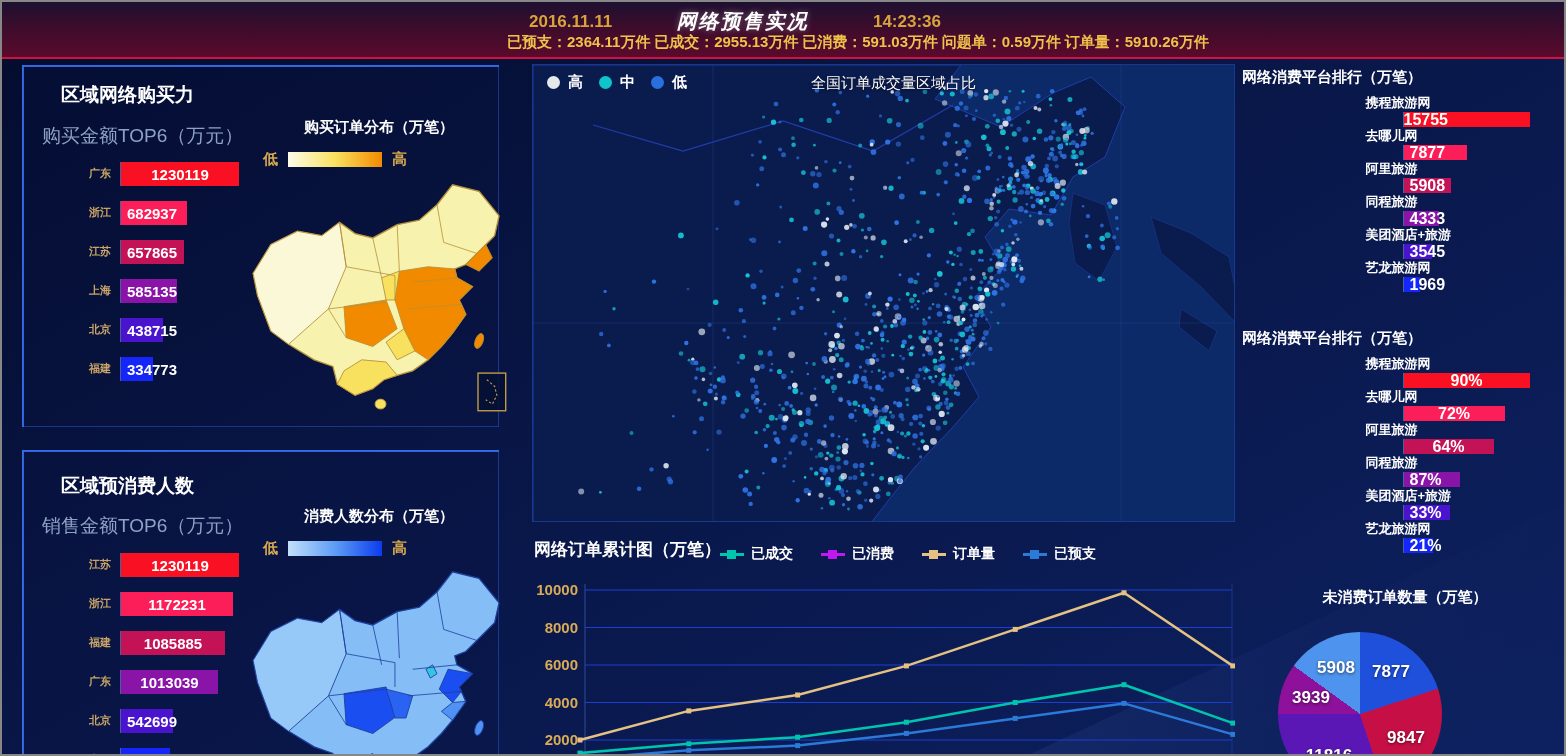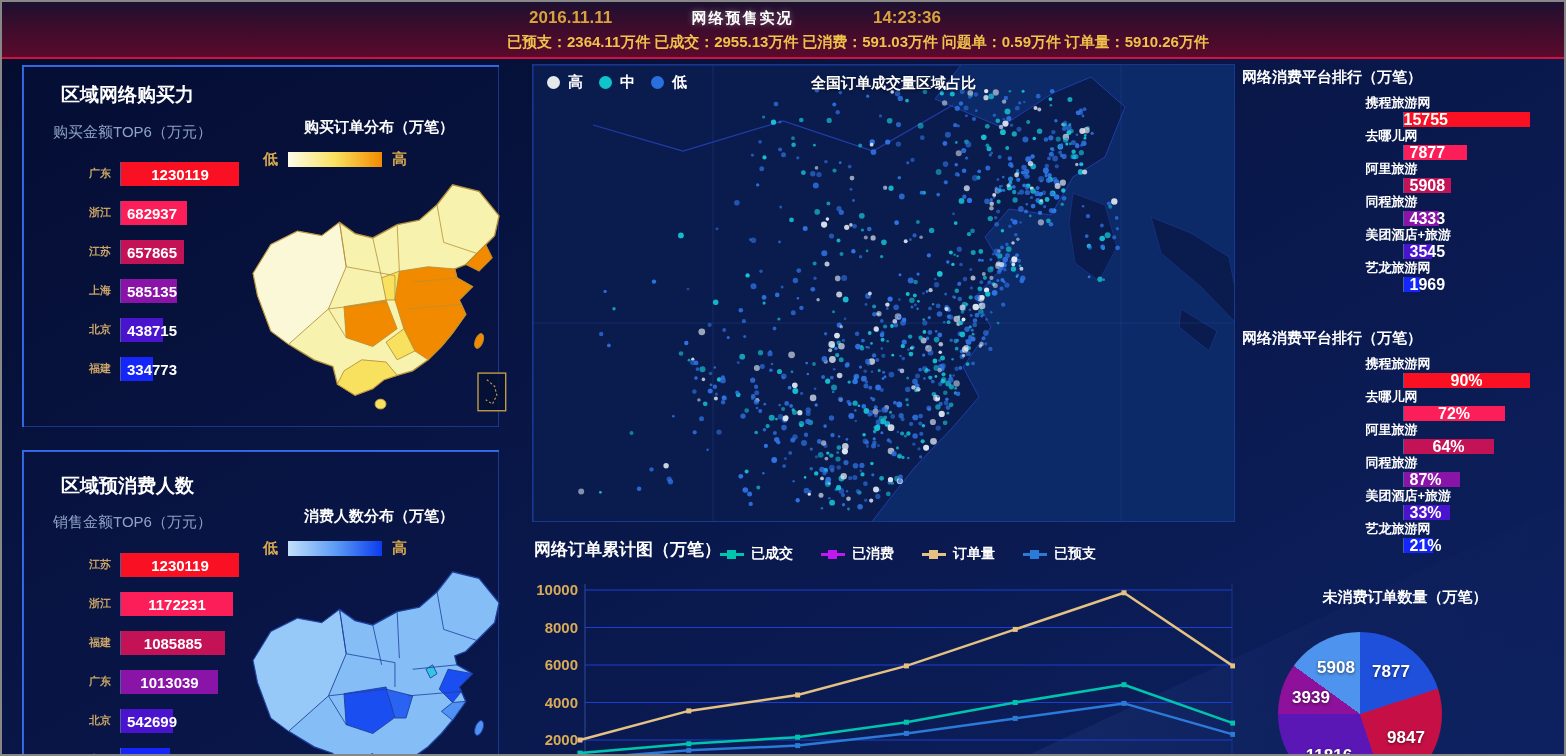--- a/index.html
+++ b/index.html
@@ -14,40 +14,40 @@
   #deco2{left:560px;top:80px;width:500px;height:400px;
     background:linear-gradient(140deg,rgba(80,120,220,.06),transparent 70%);
     clip-path:polygon(0 0,100% 40%,30% 100%);}
 
   
   header{position:absolute;left:0;top:0;width:100%;height:55px;
     background:linear-gradient(180deg,#1d1030 0%,#3c0c2c 45%,#5a0a2c 100%);
     border-bottom:2px solid #cf1240;}
   .hrow1{position:absolute;left:527px;top:6px;width:412px;display:flex;justify-content:space-between;align-items:center;}
   .hdate,.htime{color:#d9a33c;font-size:17px;font-weight:700;}
-  .htitle{color:#ffffff;font-size:15px;font-weight:700;letter-spacing:2px;text-shadow:0 0 6px rgba(255,255,255,.35);}
+  .htitle{color:#ffffff;font-size:20px;font-weight:700;letter-spacing:2px;text-shadow:0 0 6px rgba(255,255,255,.35);font-style:italic;}
   .hrow2{position:absolute;left:505px;top:31px;width:702px;display:flex;justify-content:space-between;}
   .hrow2 span{color:#f0c24a;font-size:15px;font-weight:700;white-space:nowrap;}
 
   
   .panel,.rpanel{position:absolute;box-sizing:border-box;}
   .panel{border:1px solid rgba(45,100,230,.45);background:rgba(8,18,64,.22);}
   .panel::before{content:"";position:absolute;inset:-1px;border-top:2px solid rgba(56,116,248,.85);
     border-left:2px solid rgba(56,116,248,.85);pointer-events:none;}
   .p-lt{left:20px;top:63px;width:477px;height:362px;}
   .p-lb{left:20px;top:448px;width:477px;height:320px;}
   .p-map{left:530px;top:62px;width:703px;height:458px;overflow:hidden;}
   .p-line{left:530px;top:528px;width:703px;height:228px;}
   .p-r1{left:1240px;top:62px;width:322px;height:250px;}
   .p-r2{left:1240px;top:325px;width:322px;height:212px;}
   .p-r3{left:1240px;top:570px;width:326px;height:186px;}
 
   .panel h2{position:absolute;left:38px;top:16px;margin:0;color:#fff;font-size:19px;font-weight:700;}
   .p-lb h2{top:22px;}
-  .psub{position:absolute;left:30px;top:57px;color:#8fa2c6;font-size:15px;}
+  .psub{position:absolute;left:19px;top:57px;color:#8fa2c6;font-size:19px;}
   .p-lb .psub{top:62px;}
   .dist-title{position:absolute;left:225px;top:52px;width:262px;text-align:center;color:#fff;font-weight:700;font-size:15px;}
   .p-lb .dist-title{top:56px;}
   .grad-legend{position:absolute;left:240px;top:84px;display:flex;align-items:center;gap:10px;}
   .p-lb .grad-legend{top:88px;}
   .glab{color:#d8a84e;font-weight:700;font-size:15px;}
   .gbar{width:94px;height:15px;display:inline-block;}
   .cnmap{position:absolute;left:208px;top:104px;width:288px;height:250px;}
   .p-lb .cnmap{top:106px;}
 
@@ -68,21 +68,21 @@
   .bars-right{position:absolute;left:0;top:30px;width:322px;}
   .p-r1 h3,.p-r2 h3{margin:0;position:absolute;left:0;top:4px;color:#fff;font-size:15px;font-weight:700;}
   .p-r2 h3{top:2px;}
   .p-r2 .bars-right{top:28px;}
 
   
   .map-legend{position:absolute;left:14px;top:8px;display:flex;gap:16px;align-items:center;z-index:2;}
   .ml-item{display:flex;align-items:center;gap:8px;}
   .ml-dot{width:13px;height:13px;border-radius:50%;}
   .ml-lab{color:#fff;font-weight:700;font-size:15px;}
-  .map-title{position:absolute;left:278px;top:9px;color:#fff;font-size:15px;font-weight:700;z-index:2;text-shadow:0 1px 3px rgba(0,0,0,.6);}
+  .map-title{position:absolute;left:278px;top:9px;color:#fff;font-size:15px;font-weight:400;z-index:2;text-shadow:0 1px 3px rgba(0,0,0,.6);}
   #scatter{position:absolute;left:0;top:0;}
 
   
   .lc-title{position:absolute;left:2px;top:8px;color:#fff;font-weight:700;font-size:17px;}
   .lc-legend{position:absolute;left:188px;top:15px;display:flex;gap:28px;align-items:center;}
   .ll-item{display:flex;align-items:center;gap:7px;}
   .ll-glyph{position:relative;width:24px;height:9px;}
   .ll-line{position:absolute;left:0;top:3px;width:24px;height:3px;}
   .ll-sq{position:absolute;left:7px;top:0;width:9px;height:9px;}
   .ll-lab{color:#fff;font-weight:700;font-size:14px;}

